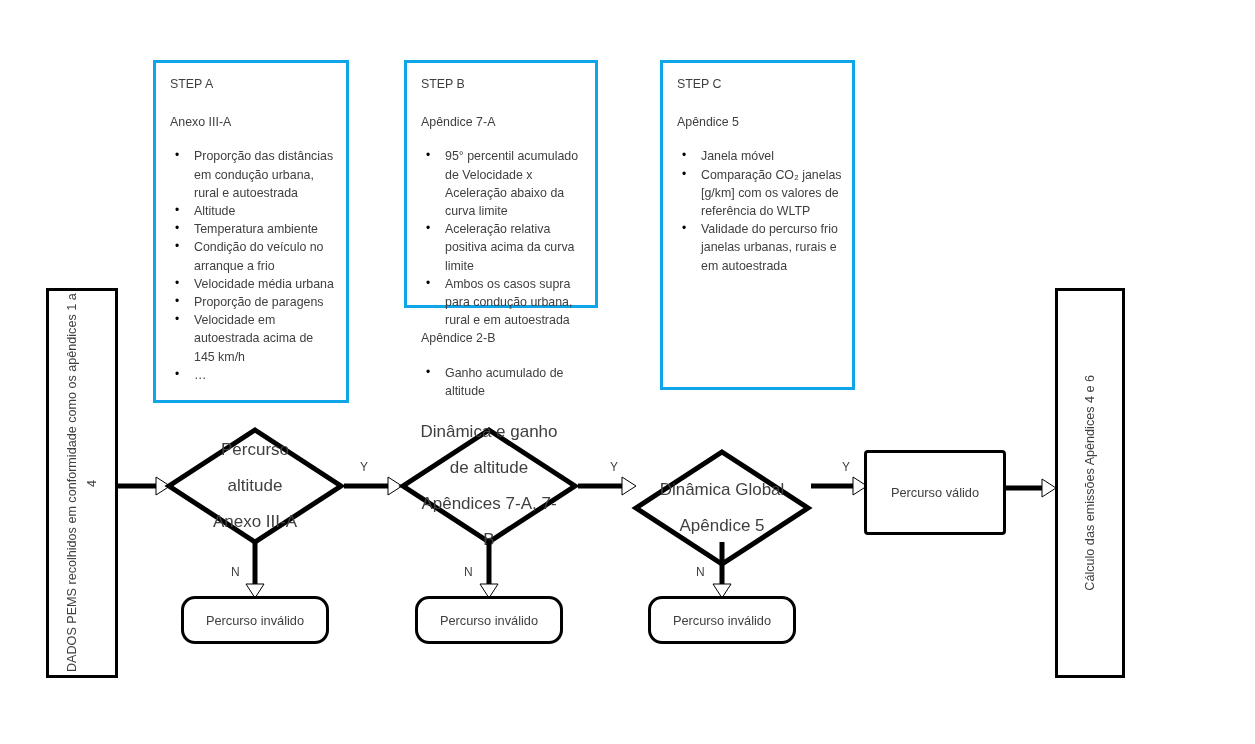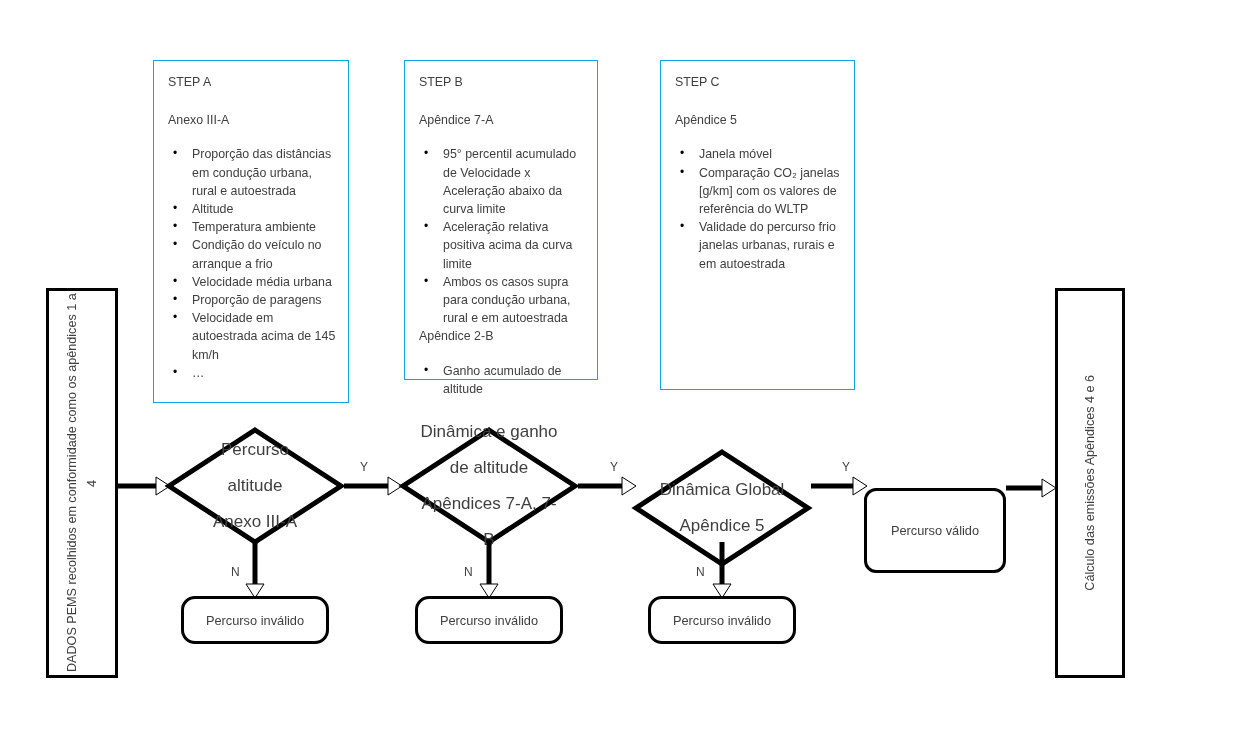--- a/index.html
+++ b/index.html
@@ -17,21 +17,21 @@
     height: 744px;
     background: #ffffff;
     overflow: hidden;
   }
 
   
   .step-box {
     position: absolute;
     box-sizing: border-box;
     background: #ffffff;
-    border: 1px solid #0ea5e9;
+    border: 3px solid #0ea5e9;
     padding: 12px 10px 8px 14px;
     font-size: 12.4px;
     line-height: 18.2px;
     color: #3f3f3f;
   }
   .step-title {
     display: block;
     margin-bottom: 20px;
     font-size: 12.4px;
     color: #3f3f3f;
@@ -113,21 +113,21 @@
     box-sizing: border-box;
     background: #ffffff;
     border: 3px solid #000000;
     border-radius: 14px;
     display: flex;
     align-items: center;
     justify-content: center;
     font-size: 12.8px;
     color: #3f3f3f;
   }
-  .rbox.big { border-radius: 12px; margin-top: 38px; }
+  .rbox.big { border-radius: 4px; }
 
   
   .conn { position: absolute; overflow: visible; }
   .conn line, .conn path { stroke: #000000; fill: none; }
 
   .edge-label {
     position: absolute;
     font-size: 12px;
     color: #3f3f3f;
     line-height: 1;
@@ -146,21 +146,21 @@
       <li>Altitude</li>
       <li>Temperatura ambiente</li>
       <li>Condição do veículo no arranque a frio</li>
       <li>Velocidade média urbana</li>
       <li>Proporção de paragens</li>
       <li>Velocidade em autoestrada acima de 145 km/h</li>
       <li>…</li>
     </ul>
   </div>
 
-  <div class="step-box" style="left:404px; top:60px; width:194px; height:320px;">
+  <div class="step-box" style="left:404px; top:60px; width:194px; height:248px;">
     <span class="step-title">STEP B</span>
     <span class="step-sub">Apêndice 7-A</span>
     <ul class="bullets">
       <li>95° percentil acumulado de Velocidade x Aceleração abaixo da curva limite</li>
       <li>Aceleração relativa positiva acima da curva limite</li>
       <li>Ambos os casos supra para condução urbana, rural e em autoestrada</li>
     </ul>
     <span class="step-sub">Apêndice 2-B</span>
     <ul class="bullets">
       <li>Ganho acumulado de altitude</li>

